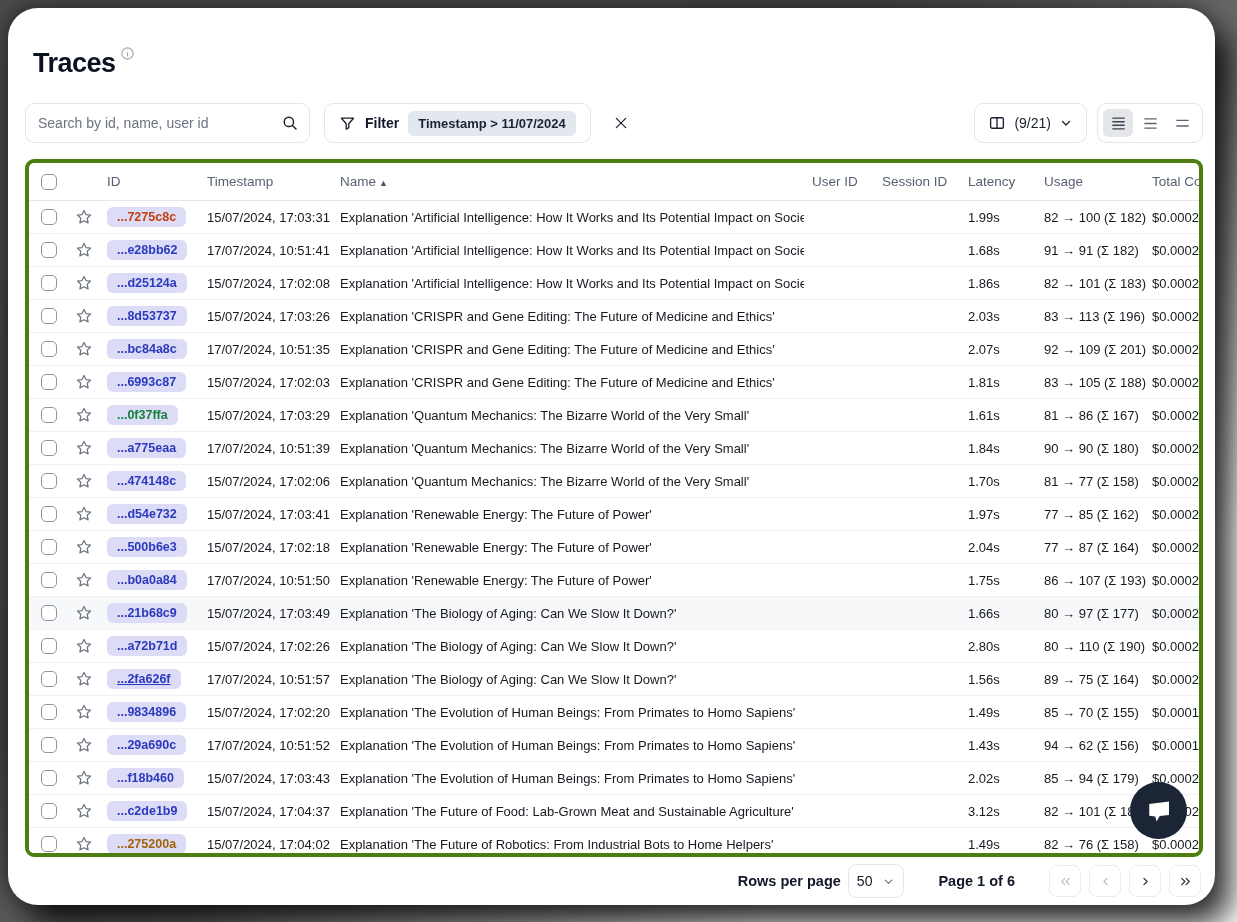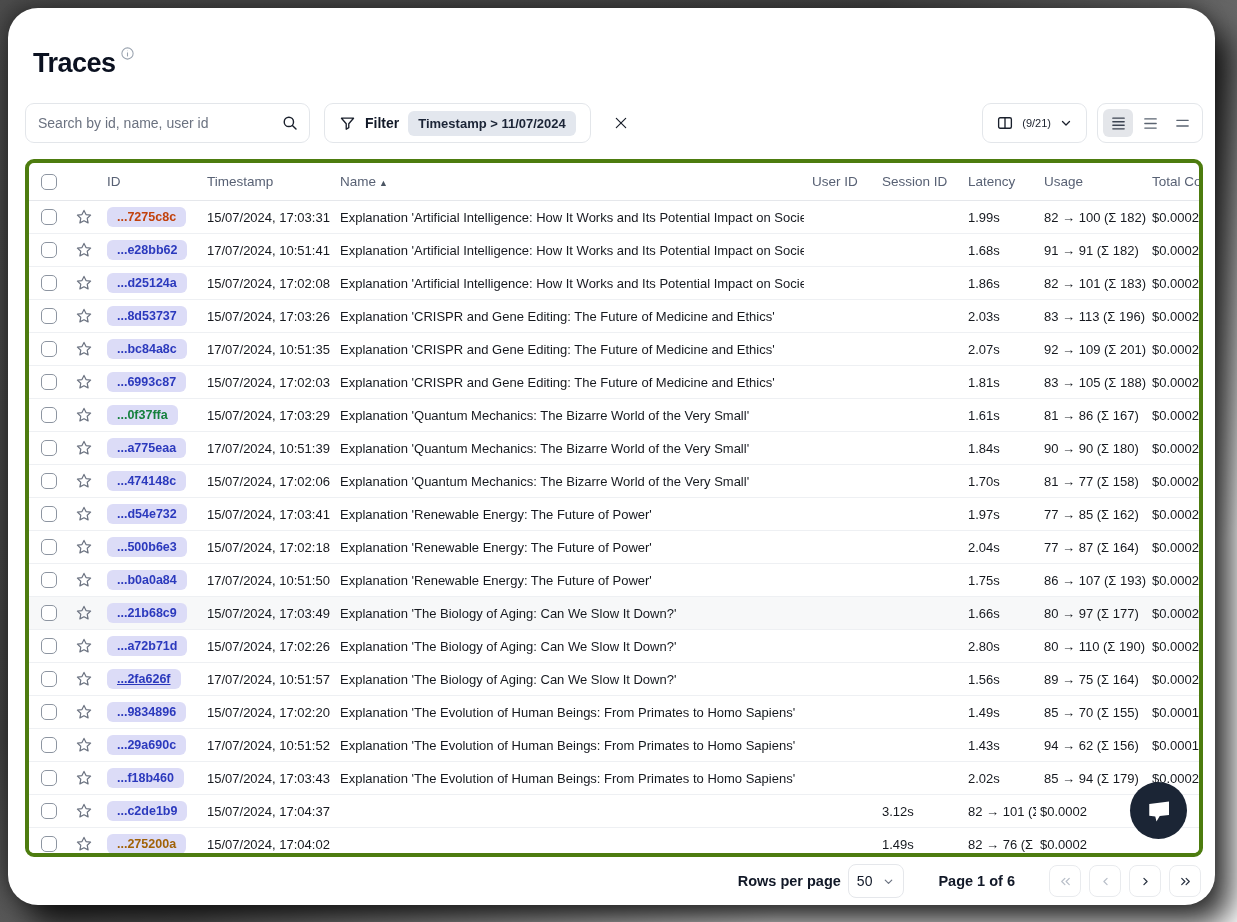--- a/index.html
+++ b/index.html
@@ -29,21 +29,21 @@
   .filter-btn { margin-left:14px; height:40px; border:1px solid #e3e6ea; border-radius:9px;
     background:#fff; display:flex; align-items:center; gap:9px; padding:0 14px; cursor:pointer;text-align:center; }
   .filter-label { font-size:14px; font-weight:600; color:#111827; }
   .filter-chip { background:#e3e7ee; border-radius:6px; padding:5px 10px; font-size:13px;
     font-weight:600; color:#1b2436; white-space:nowrap; }
   .clear-filter { margin-left:16px; background:none; border:none; cursor:pointer;
     display:flex; align-items:center; padding:6px; }
   .toolbar-spacer { flex:1; }
   .columns-btn { height:40px; border:1px solid #e3e6ea; border-radius:9px; background:#fff;
     display:flex; align-items:center; gap:8px; padding:0 13px; cursor:pointer; }
-  .columns-count { font-size:11px; color:#1a202c; }
+  .columns-count { font-size:14px; color:#1a202c; }
   .rowheight-group { margin-left:10px; height:40px; border:1px solid #e3e6ea; border-radius:9px;
     background:#fff; display:flex; align-items:center; padding:0 5px; gap:2px; }
   .rh-item { width:30px; height:28px; display:flex; align-items:center; justify-content:center;
     border-radius:6px; cursor:pointer; }
   .rh-item.active { background:#e4e6ea; }
 
   
   .table-card { margin-top:16px; border:4px solid #4d7c0f; border-radius:9px;
     overflow:hidden; background:#fff; height:698px; }
   .tgrid { display:grid;
@@ -554,39 +554,41 @@
             </div>
             <div class="td td-star">
               <span class="star-btn">
                 <svg width="18" height="18" viewBox="0 0 24 24" fill="none" stroke="#6b7280" stroke-width="1.6" stroke-linejoin="round">
                   <path d="M12 3.2l2.7 5.6 6.1.7-4.5 4.2 1.2 6.1L12 16.9l-5.5 2.9 1.2-6.1-4.5-4.2 6.1-.7z"></path>
                 </svg>
               </span>
             </div>
             <div class="td"><span class="id-badge" style="background: rgb(220, 220, 247); color: rgb(43, 57, 189);">...c2de1b9</span></div>
             <div class="td">15/07/2024, 17:04:37</div>
+            <div class="td td-name">Explanation 'The Future of Food: Lab-Grown Meat and Sustainable Agriculture'</div>
             <div class="td"></div>
             <div class="td"></div>
             <div class="td">3.12s</div>
             <div class="td">82 → 101 (Σ 183)</div>
             <div class="td td-cost">$0.0002</div>
           </div>
           <div class="tgrid tr">
             <div class="td td-check">
               <span class="checkbox"></span>
             </div>
             <div class="td td-star">
               <span class="star-btn">
                 <svg width="18" height="18" viewBox="0 0 24 24" fill="none" stroke="#6b7280" stroke-width="1.6" stroke-linejoin="round">
                   <path d="M12 3.2l2.7 5.6 6.1.7-4.5 4.2 1.2 6.1L12 16.9l-5.5 2.9 1.2-6.1-4.5-4.2 6.1-.7z"></path>
                 </svg>
               </span>
             </div>
             <div class="td"><span class="id-badge" style="background: rgb(220, 220, 247); color: #a16207;">...275200a</span></div>
             <div class="td">15/07/2024, 17:04:02</div>
+            <div class="td td-name">Explanation 'The Future of Robotics: From Industrial Bots to Home Helpers'</div>
             <div class="td"></div>
             <div class="td"></div>
             <div class="td">1.49s</div>
             <div class="td">82 → 76 (Σ 158)</div>
             <div class="td td-cost">$0.0002</div>
           </div>
         </div>
     </div>
 
     <div class="pagination">

